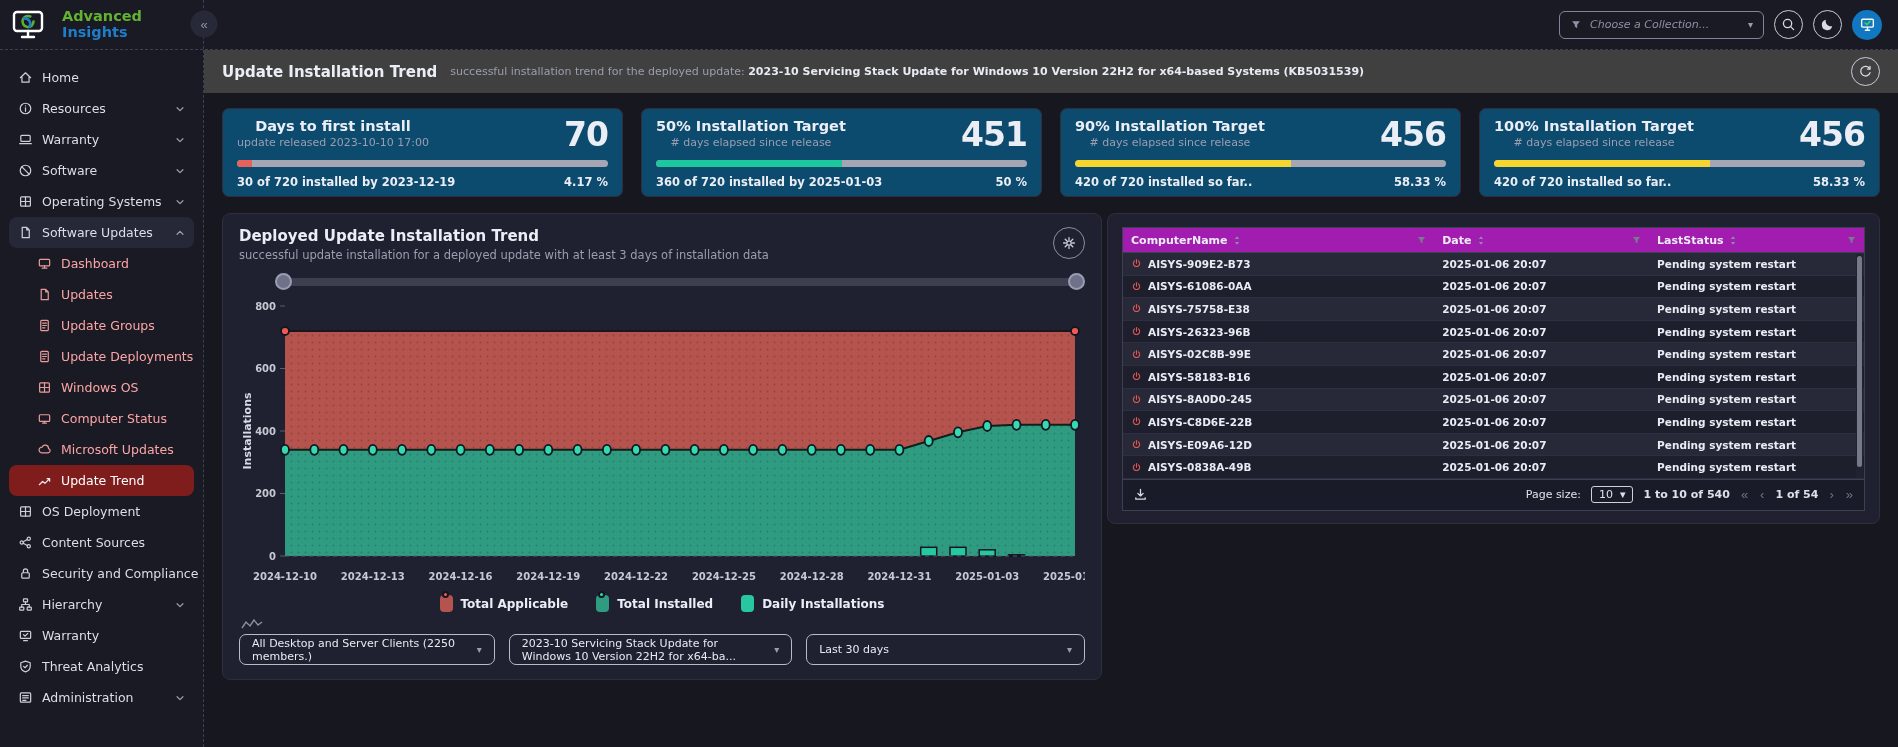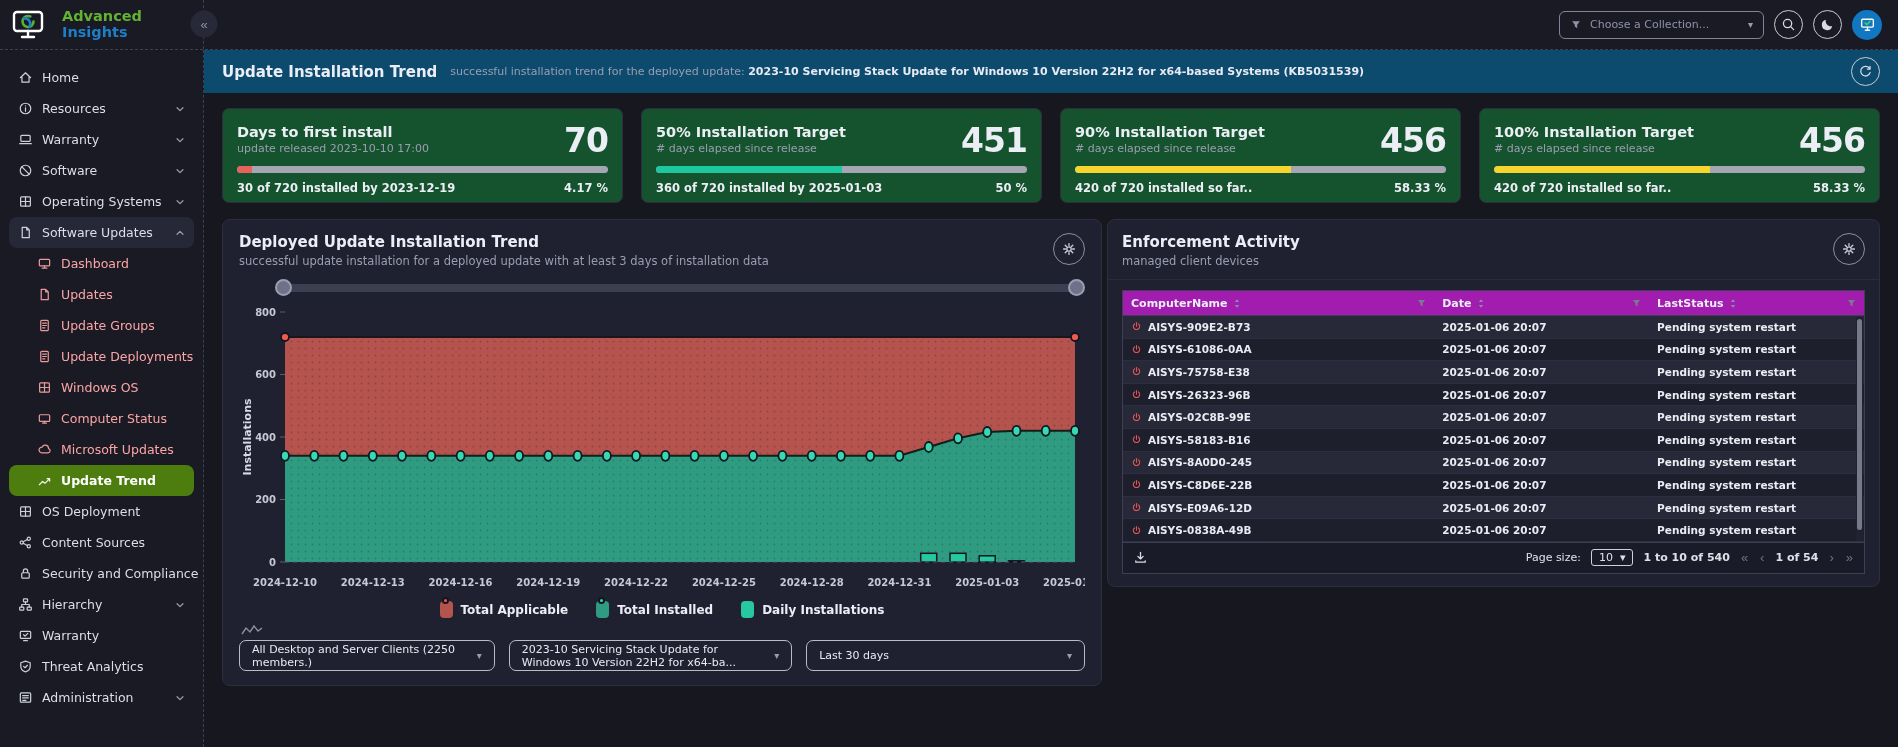--- a/index.html
+++ b/index.html
@@ -5,53 +5,53 @@
   * { margin:0; padding:0; box-sizing:border-box; }
   html,body { width:1898px; height:747px; overflow:hidden; }
   body { background:#15161f; color:#eceef6; font-family:"DejaVu Sans",sans-serif; font-size:12px; position:relative; }
 
   
   .topbar { height:50px; display:flex; align-items:center; background:#191a24; border-bottom:1px dashed #3d3f52; }
   .logo-area { width:204px; height:100%; display:flex; align-items:center; gap:16px; padding-left:12px; border-right:1px dashed #3d3f52; }
   .logo-mark { width:34px; height:30px; }
   .logo-text { font-weight:bold; font-size:14.5px; line-height:1.05; }
   .logo-l1 { color:#63b230; } .logo-l2 { color:#1e7ec8; }
-  .topbar-right { margin-left:auto; display:flex; align-items:center; gap:10px; padding-right:16px; }
+  .topbar-right { margin-left:auto; display:flex; align-items:center; gap:10px; padding-right:16px;font-style:italic; }
   .collection-dd { width:205px; height:28px; border:1px solid #80849a; border-radius:6px; display:flex; align-items:center; gap:8px; padding:0 10px; color:#8f92a6; font-size:11px; cursor:pointer; }
   .collection-dd .arrow { margin-left:auto; color:#9a9db0; font-size:10px; }
   .circle-btn { width:29px; height:29px; border-radius:50%; border:1.5px solid #c9cbd8; background:transparent; color:#d8dae4; display:flex; align-items:center; justify-content:center; cursor:pointer; }
   .circle-btn .ic { width:15px; height:15px; }
   .avatar { width:30px; height:30px; border-radius:50%; background:#1077c0; border:none; display:flex; align-items:center; justify-content:center; cursor:pointer; }
   .collapse-btn { position:absolute; left:204px; top:24px; transform:translate(-50%,-50%); width:27px; height:27px; border-radius:50%; background:#272939; color:#8f92a6; border:none; font-size:13px; cursor:pointer; z-index:5; }
 
   
   .lower { display:flex; height:697px; }
   .sidebar { width:204px; border-right:1px dashed #3d3f52; background:#191a24; padding:12px 9px; overflow:hidden; }
   .main { flex:1; display:flex; flex-direction:column; background:#16171f; }
 
   
   .side-item { height:31px; display:flex; align-items:center; gap:9px; padding:0 9px; border-radius:8px; color:#dcdee8; font-size:12.5px; cursor:pointer; white-space:nowrap; }
   .side-item .ic { width:15px; height:15px; flex:0 0 15px; opacity:.92; }
   .side-item.child { padding-left:28px; color:#fca5a5; }
   .side-item.active-section { background:#262838; }
-  .side-item.active-leaf { background:#4d7c0f; color:#ffffff; font-weight:bold;align-items:center; }
+  .side-item.active-leaf { background:#7f1d1d; color:#ffffff; font-weight:normal;align-items:center; }
   .side-item .chev { margin-left:auto; width:10px; height:10px; color:#9a9db0; display:flex; }
   .side-item .chev.up { transform:rotate(180deg); }
 
   
-  .page-header { height:43px; background:#0c4a6e; display:flex; align-items:center; gap:13px; padding:0 18px; }
+  .page-header { height:43px; background:#404040; display:flex; align-items:center; gap:13px; padding:0 18px; }
   .page-title { font-size:15px; font-weight:bold; }
   .page-sub { font-size:11px; color:#9b9eb0; }
   .page-sub b { color:#e9ebf4; }
   .page-header .circle-btn { margin-left:auto; }
 
   
   .content { padding:15px 18px; display:flex; flex-direction:column; gap:16px; }
   .cards { display:grid; grid-template-columns:repeat(4,1fr); gap:18px; }
-  .kpi { background:#14532d; border:1px solid #2d2f3f; border-radius:7px; padding:15px 14px 7px; }
+  .kpi { background:#0c4a6e; border:1px solid #2d2f3f; border-radius:7px; padding:9px 14px 7px;text-align:center; }
   .kpi-top { display:flex; justify-content:space-between; align-items:flex-start; }
   .kpi-title { font-size:14.5px; font-weight:bold; }
   .kpi-sub { font-size:11px; color:#9b9eb0; margin-top:2px; }
   .kpi-value { font-size:33px; font-weight:bold; letter-spacing:-1px; line-height:1; }
   .kpi-bar { height:7px; border-radius:4px; background:#a5a6b4; overflow:hidden; margin:9px 0 8px; }
   .kpi-fill { height:100%; border-radius:4px 0 0 4px; }
   .kpi-foot { display:flex; justify-content:space-between; font-size:11.5px; font-weight:bold; }
 
   .panels { display:flex; gap:5px; align-items:flex-start; }
   .panel { background:#1f2130; border:1px solid #2d2f3f; border-radius:8px; }
@@ -602,34 +602,20 @@
               <span class="arrow">▾</span>
             </div>
             <div class="filter-dd">
               <span>Last 30 days</span>
               <span class="arrow">▾</span>
             </div>
           </div>
         </section>
 
         <section class="panel enf-panel">
-          <div class="panel-head">
-            <div>
-              <div class="panel-title">Enforcement Activity</div>
-              <div class="panel-sub">managed client devices</div>
-            </div>
-            <button class="gear-btn">
-              <span class="ic">
-                <svg viewBox="0 0 16 16">
-                    <circle cx="8" cy="8" r="2.2" fill="none" stroke="currentColor" stroke-width="1.3"></circle>
-                    <path d="M8 2.6v1.8M8 11.6v1.8M2.6 8h1.8M11.6 8h1.8M4.2 4.2l1.3 1.3M10.5 10.5l1.3 1.3M11.8 4.2l-1.3 1.3M5.5 10.5l-1.3 1.3" stroke="currentColor" stroke-width="1.3" stroke-linecap="round"></path>
-                  </svg>
-              </span>
-            </button>
-          </div>
 
           <div class="table-wrap">
             <div class="t-head">
               <div class="t-hcell">
                 <span>ComputerName</span>
                 <span class="ic sort">
                     <svg viewBox="0 0 10 14">
                       <path d="M5 1.5 7.8 5H2.2z M5 12.5 2.2 9h5.6z" fill="currentColor"></path>
                     </svg>
                   </span>

